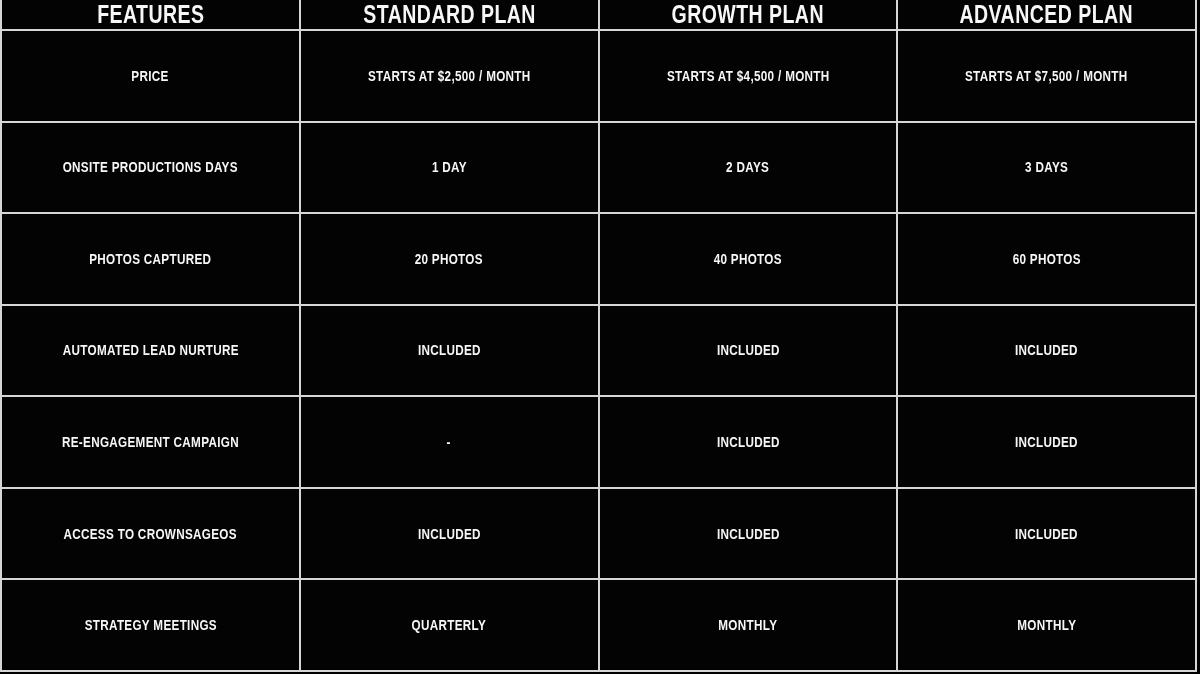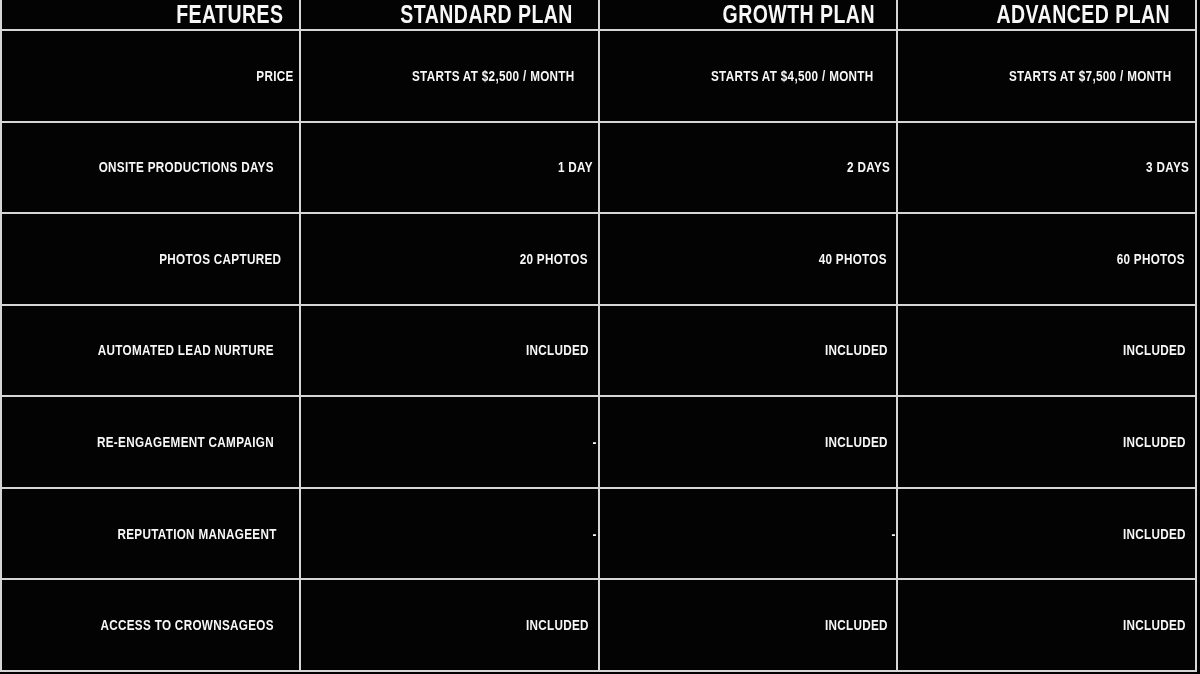--- a/index.html
+++ b/index.html
@@ -22,21 +22,21 @@
     border-collapse: collapse;
     table-layout: fixed;
     border: 2px solid var(--border);
     border-top: none;
   }
   table.pricing th,
   table.pricing td {
     border: 2px solid var(--border);
     background: var(--cell);
     color: var(--text);
-    text-align: right;
+    text-align: center;
     vertical-align: middle;
     text-transform: uppercase;
     font-weight: 700;
     overflow: hidden;
   }
   table.pricing thead th { border-top: none; }
   .cell-text {
     display: inline-block;
     transform: scaleX(0.78);
     transform-origin: center;
@@ -96,25 +96,25 @@
         <td><span class="cell-text">INCLUDED</span></td>
         <td><span class="cell-text">INCLUDED</span></td>
       </tr>
       <tr>
         <td><span class="cell-text">RE-ENGAGEMENT CAMPAIGN</span></td>
         <td><span class="cell-text">-</span></td>
         <td><span class="cell-text">INCLUDED</span></td>
         <td><span class="cell-text">INCLUDED</span></td>
       </tr>
       <tr>
-        <td><span class="cell-text">REPUTATION MANAGEENT</span></td>
-        <td><span class="cell-text">-</span></td>
-        <td><span class="cell-text">-</span></td>
-        <td><span class="cell-text">INCLUDED</span></td>
-      </tr>
-      <tr>
         <td><span class="cell-text">ACCESS TO CROWNSAGEOS</span></td>
         <td><span class="cell-text">INCLUDED</span></td>
         <td><span class="cell-text">INCLUDED</span></td>
         <td><span class="cell-text">INCLUDED</span></td>
       </tr>
+      <tr>
+        <td><span class="cell-text">STRATEGY MEETINGS</span></td>
+        <td><span class="cell-text">QUARTERLY</span></td>
+        <td><span class="cell-text">MONTHLY</span></td>
+        <td><span class="cell-text">MONTHLY</span></td>
+      </tr>
     </tbody>
 </table>
 
 </body></html>

